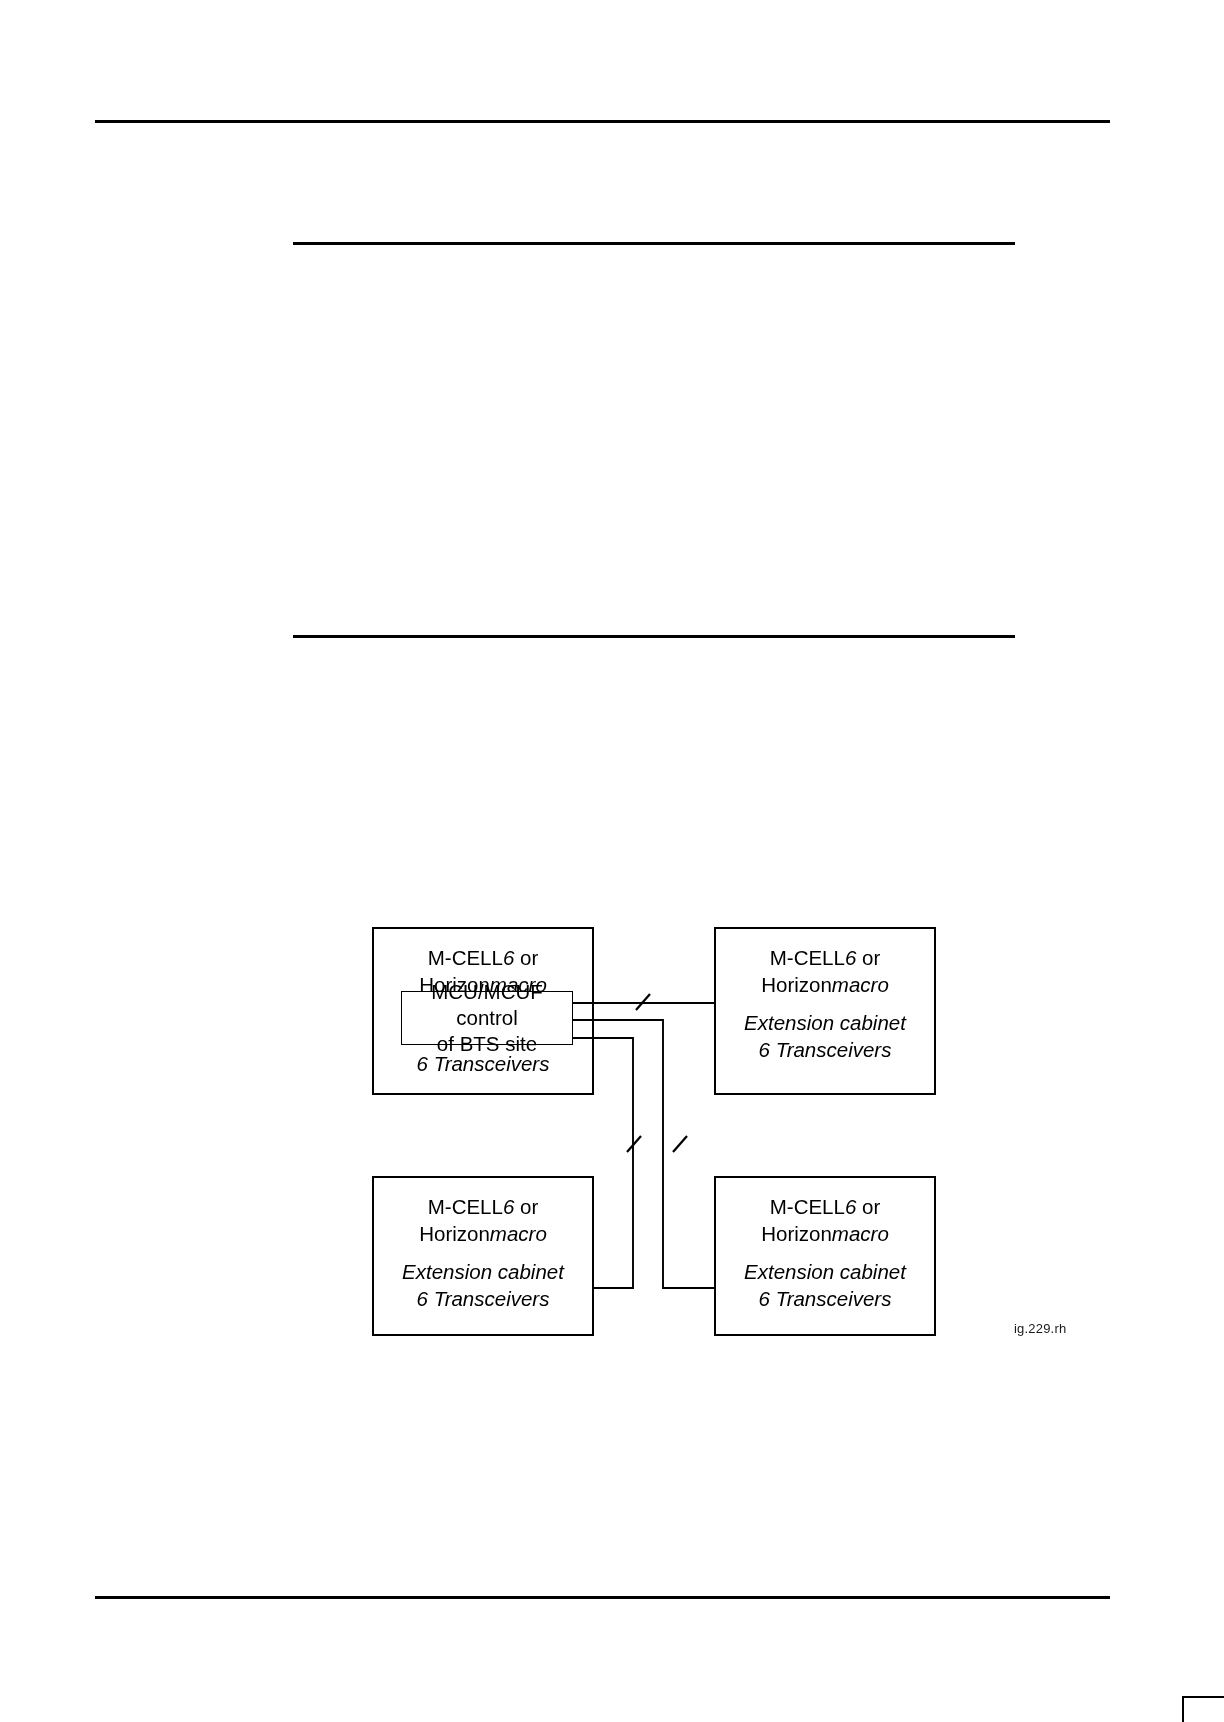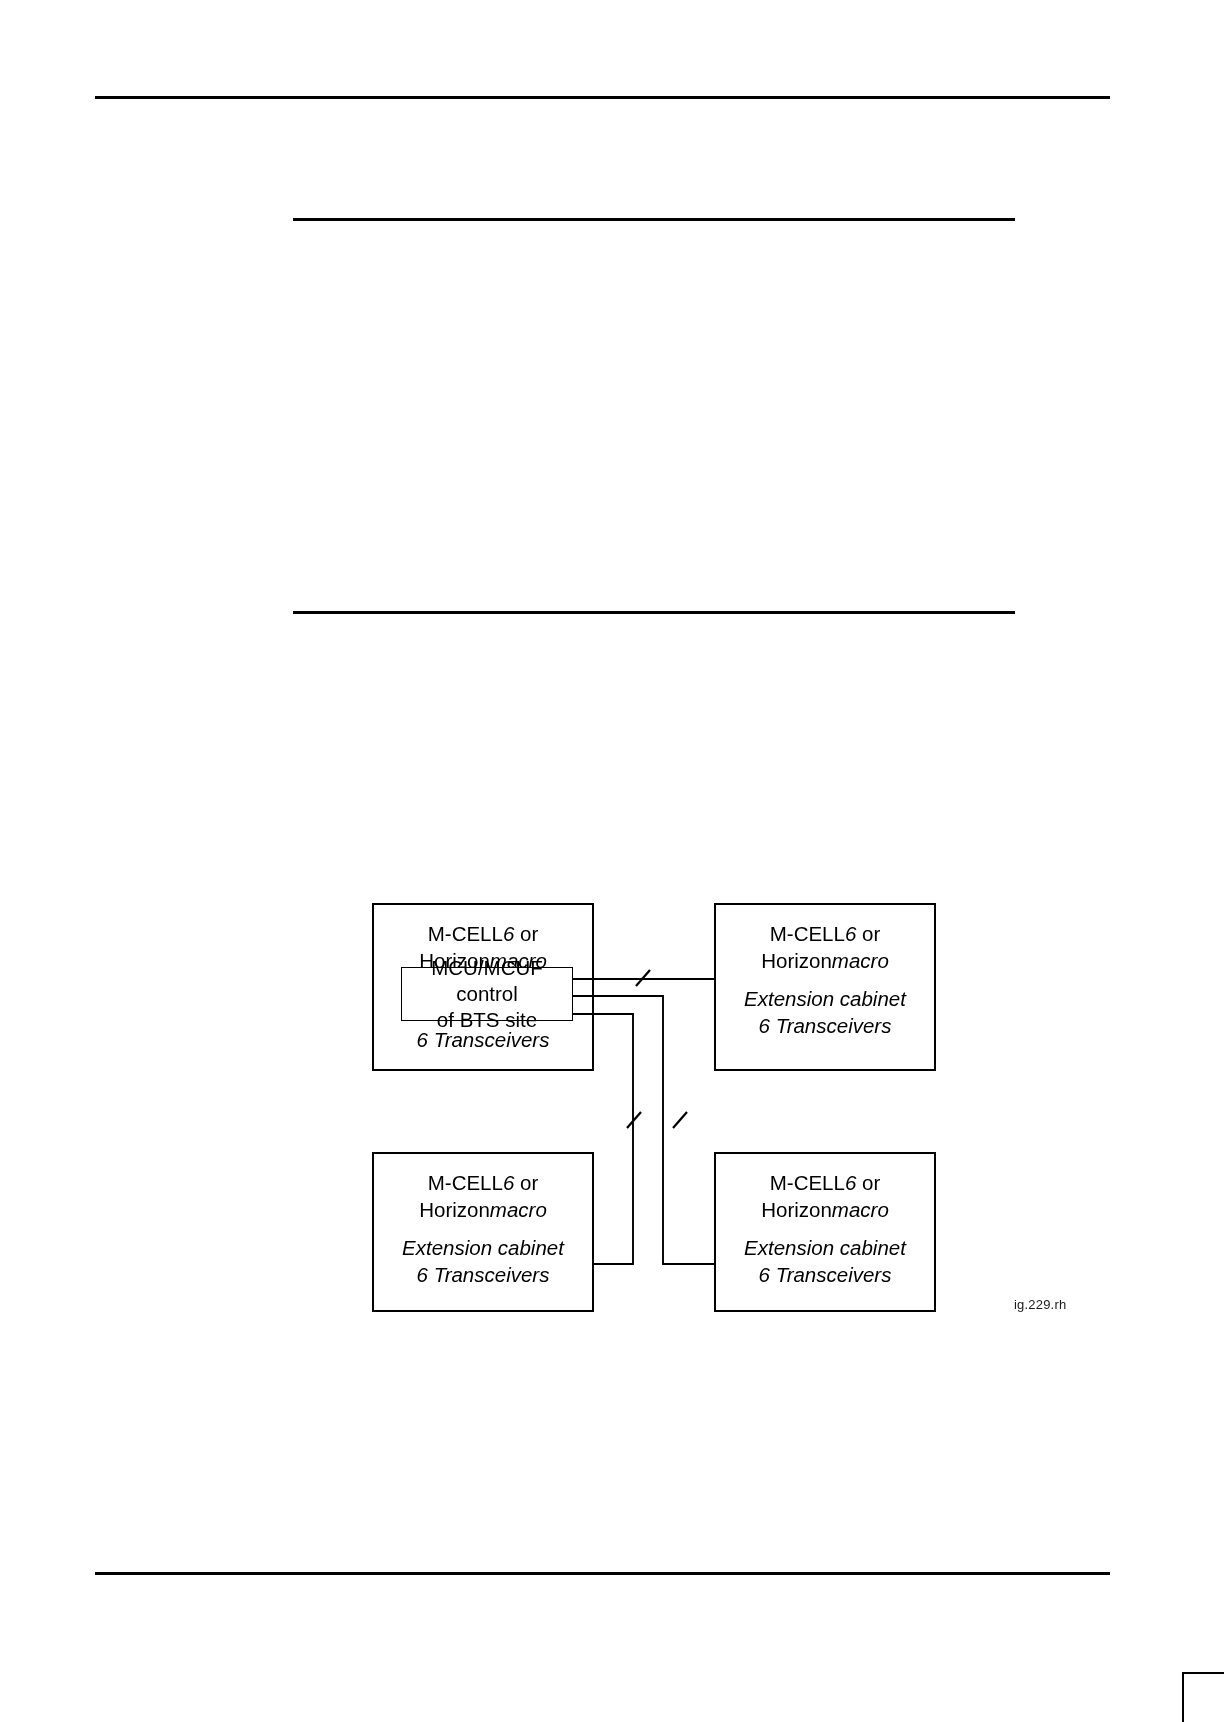--- a/index.html
+++ b/index.html
@@ -12,20 +12,21 @@
     height: 1722px;
     position: relative;
     font-family: "Liberation Sans", sans-serif;
     color: #000000;
     overflow: hidden;
   }
 
   .page {
     position: absolute;
     inset: 0;
+    margin-top: 24px;
   }
 
   
   .rule {
     position: absolute;
     background: #000000;
   }
   .rule-header-top   { left: 95px;  top: 96px;   width: 1015px; height: 3px; }
   .rule-section-top  { left: 293px; top: 218px;  width: 722px;  height: 3px; }
   .rule-section-bot  { left: 293px; top: 611px;  width: 722px;  height: 3px; }

